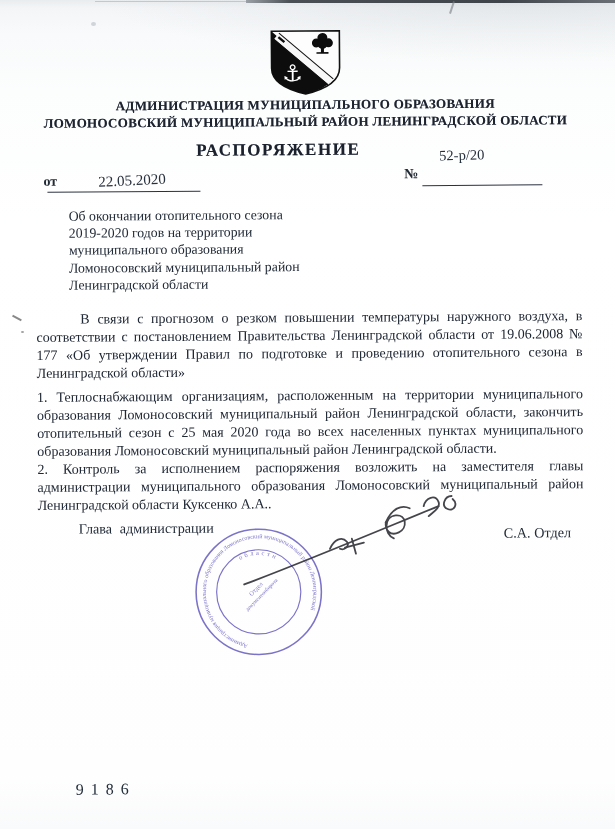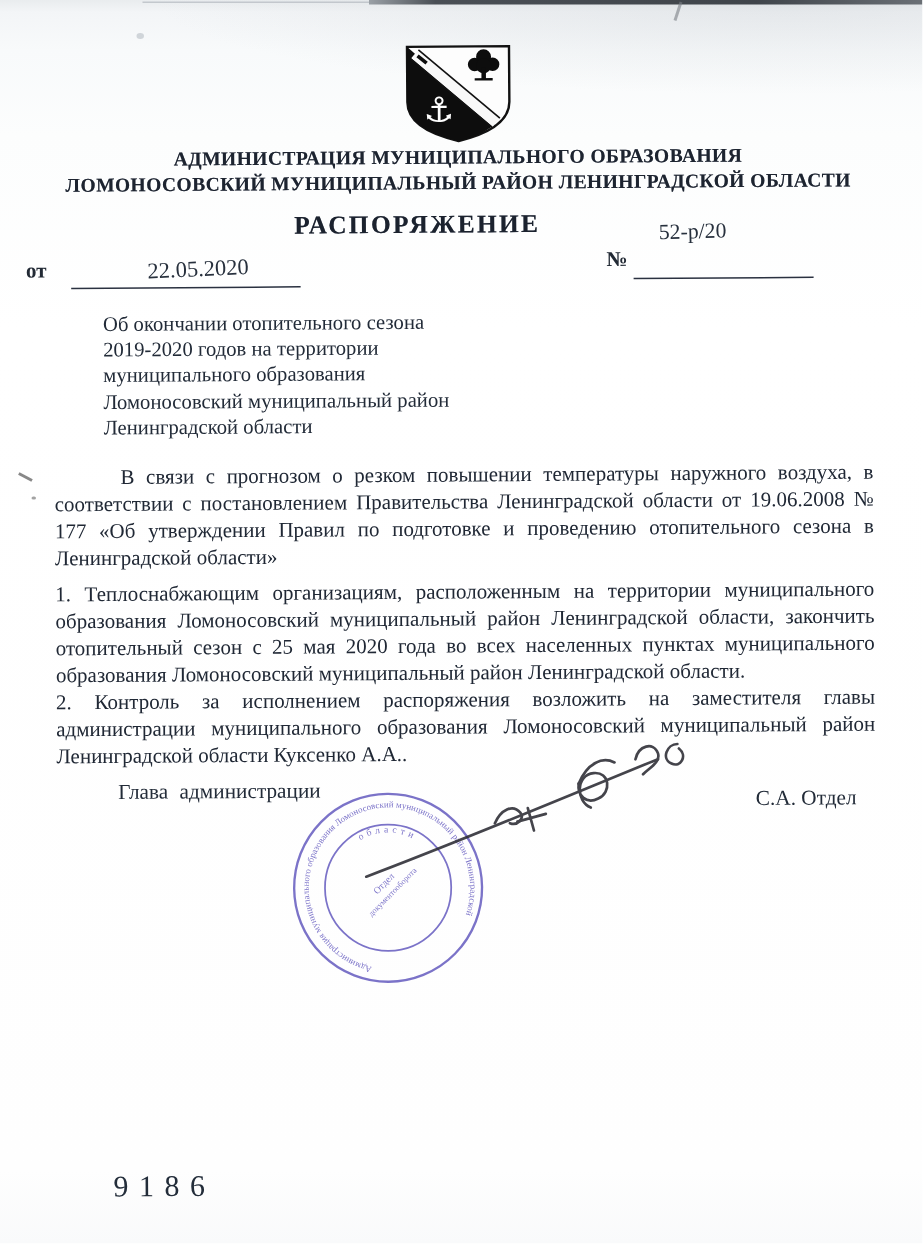--- a/index.html
+++ b/index.html
@@ -22,41 +22,41 @@
   .spk2{left:21px;top:331px;width:3px;height:2.4px;background:#666;border-radius:50%;opacity:.6;}
   .spk3{left:91px;top:22px;width:5px;height:4px;background:#aab2ba;opacity:.5;border-radius:50%;}
   
   .arms{left:267px;top:29px;width:82px;height:67px;}
   .org{left:0;top:96px;width:615px;text-align:center;font-weight:bold;
        font-size:13px;letter-spacing:.3px;color:#1d2430;line-height:17px;
        text-shadow:0 0 .4px rgba(25,35,55,.55);}
   .doctype{left:0;top:140px;width:560px;text-align:center;font-weight:bold;
        font-size:17px;letter-spacing:1.5px;color:#1b222e;text-shadow:0 0 .4px rgba(25,35,55,.5);}
   .docnum{left:441px;top:148px;font-size:14.5px;transform:rotate(-1.2deg);color:#27303d;}
-  .datelabel{left:19px;top:172px;font-weight:bold;font-size:14px;}
+  .datelabel{left:45px;top:172px;font-weight:bold;font-size:14px;}
   .dateline{left:49px;top:176px;width:153px;height:14px;border-bottom:1.5px solid #2a3140;}
   .dateval{left:100px;top:171px;font-size:15px;transform:rotate(-2.2deg);color:#27303d;}
   .numlabel{left:406px;top:167px;font-weight:bold;font-size:14px;}
   .numline{left:424px;top:172px;width:120px;height:14px;border-bottom:1.5px solid #2a3140;}
   
   .subject{left:70px;top:206px;width:290px;font-size:13.8px;line-height:17.2px;color:#222b38;}
   .subject div{display:block;}
   .preamble{left:37px;top:309px;width:546px;font-size:14px;line-height:18px;
        text-align:justify;color:#202835;margin:0;}
   .preamble p{margin:0;text-indent:44px;}
   .items{left:37px;top:387px;width:546px;font-size:14px;line-height:18px;
        text-align:justify;color:#202835;}
   .items p{margin:0;}
   
   .signtitle{left:78px;top:519px;font-size:14.2px;word-spacing:4px;color:#222b38;}
   .signname{left:503px;top:526px;font-size:14.2px;color:#222b38;}
   
   .stamp{left:189px;top:523px;width:137px;height:137px;opacity:.82;}
   .autograph{left:233px;top:477px;width:230px;height:120px;}
-  .code{left:73px;top:779px;font-size:20px;letter-spacing:7px;color:#232d3a;}
+  .code{left:73px;top:779px;font-size:16px;letter-spacing:7px;color:#232d3a;}
 </style>
 </head>
 <body>
 
 <div class="scan">
 
   <div class="abs topline"></div>
   <div class="abs topline2"></div>
   <div class="abs tick"></div>
   <div class="abs spk1"></div>

